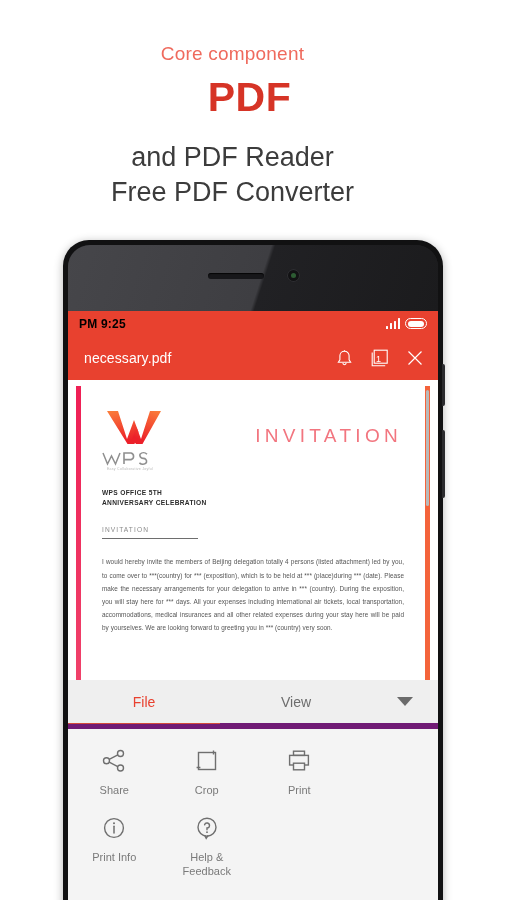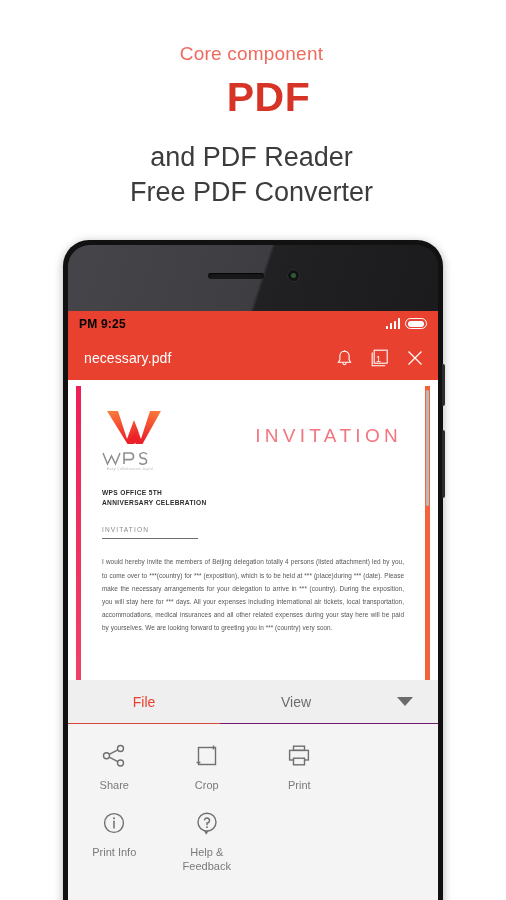--- a/index.html
+++ b/index.html
@@ -14,21 +14,20 @@
     font-family: "Liberation Sans", sans-serif;
     position: relative;
   }
 
   
   .promo {
     position: absolute;
     left: 0; top: 0;
     width: 465px;
     text-align: center;
-    margin-left: 19px;
   }
   .promo-kicker {
     margin-top: 44px;
     font-size: 19px;
     color: #ef6a5d;
     letter-spacing: .2px;
     line-height: 1;
   }
   .promo-title {
     margin-top: 14px;
@@ -310,21 +309,21 @@
     text-align: justify;
     letter-spacing: .05px;
   }
 
   
   .tabstrip {
     display: flex;
     align-items: stretch;
     height: 43px;
     background: #efefef;
-    border-bottom: 1px solid #701a75;
+    border-bottom: 6px solid #701a75;
   }
   .tab {
     flex: 1;
     display: flex;
     align-items: center;
     justify-content: center;
     font-size: 14px;
     color: #6d6d6d;
     position: relative;
   }

